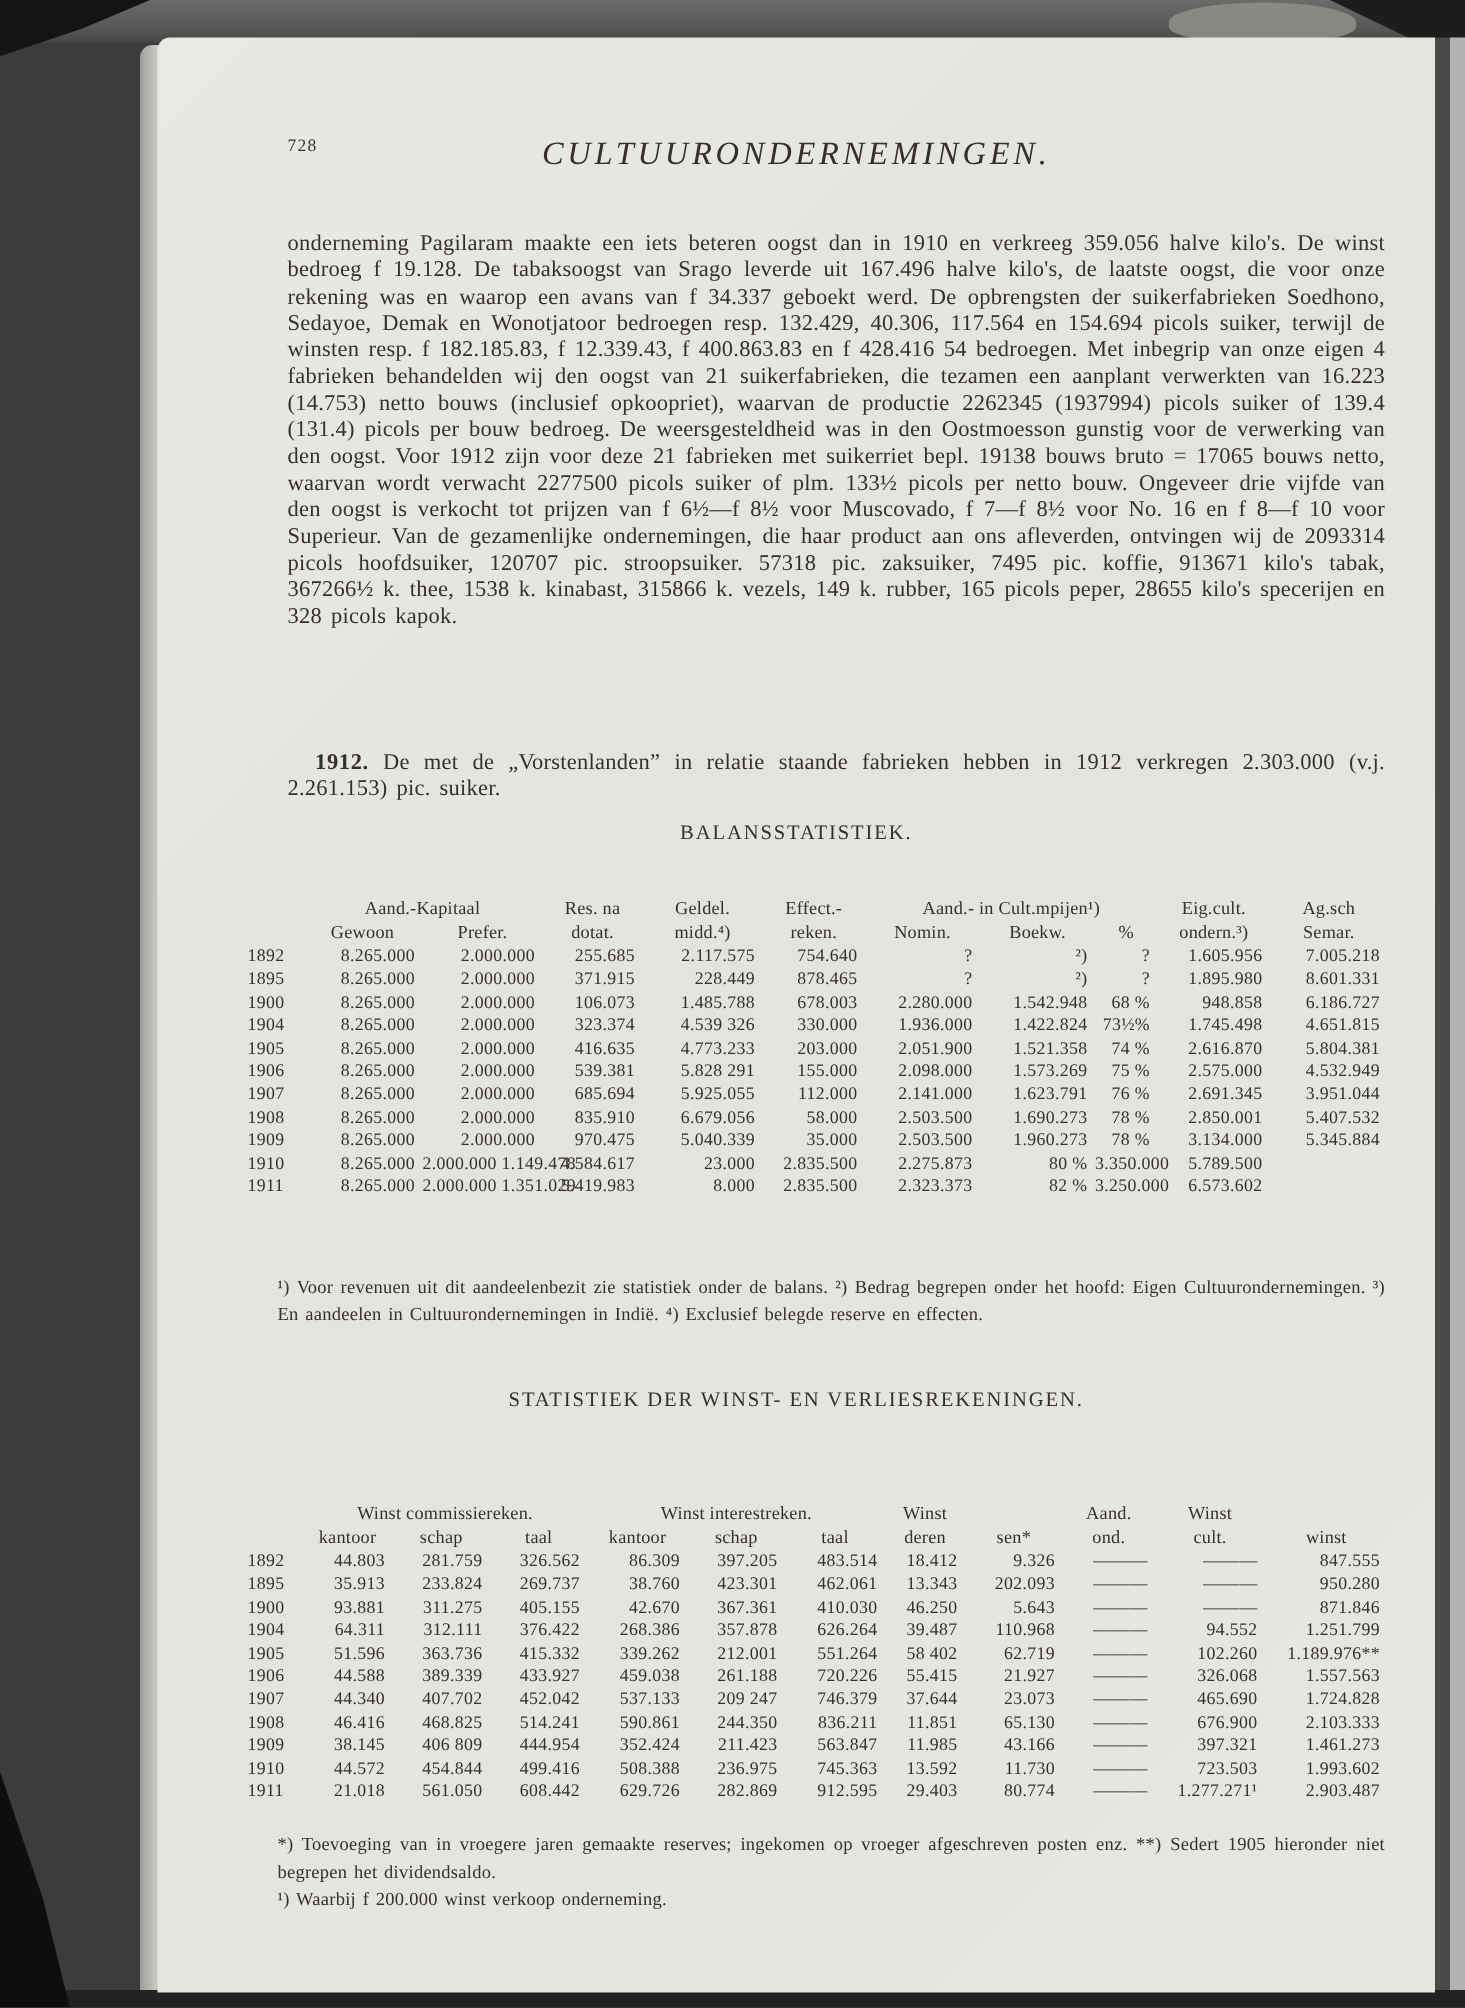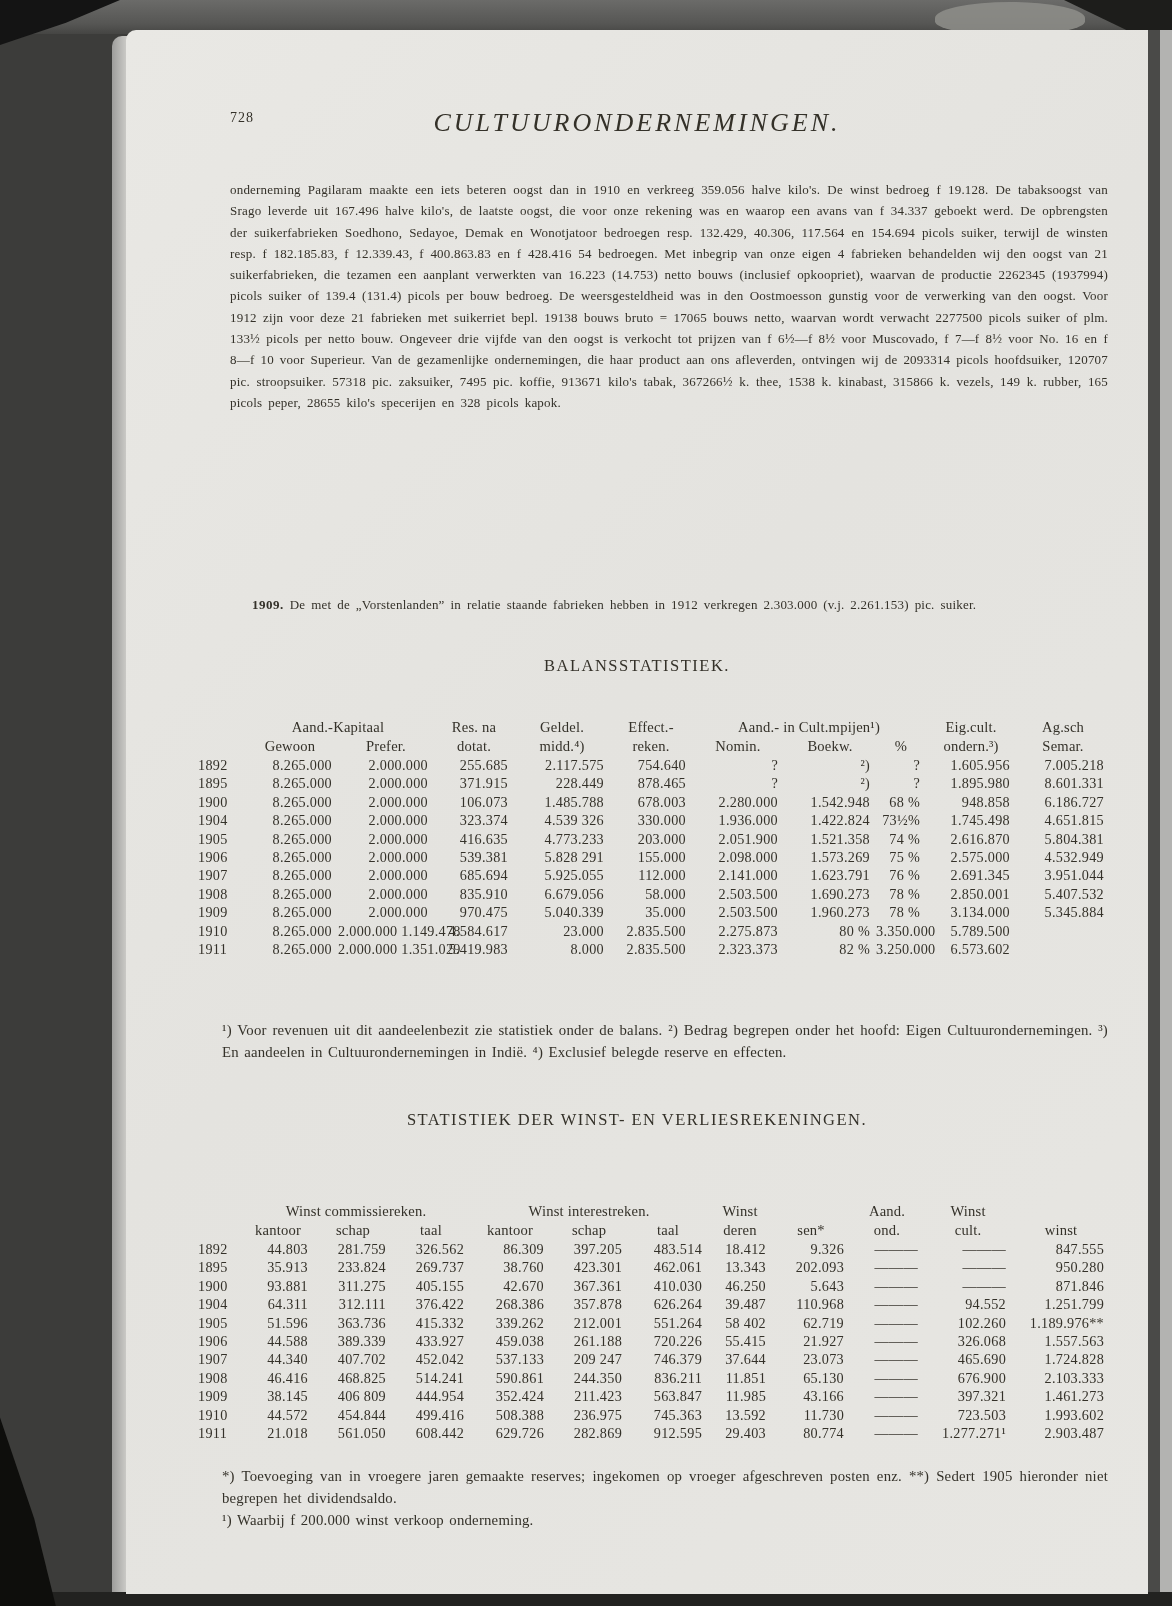--- a/index.html
+++ b/index.html
@@ -28,21 +28,21 @@
   .right-edge-dark{position:absolute;left:1148px;top:30px;width:12px;height:1564px;background:#4a4a48;}
   .right-edge-light{position:absolute;left:1160px;top:30px;width:12px;height:1564px;background:#b3b3b1;}
   
   .page{position:absolute;left:126px;top:30px;width:1022px;height:1564px;
     background:linear-gradient(135deg,#e9e8e4 0%,#e4e3df 45%,#e7e6e2 100%);
     border-radius:10px 0 0 0;color:#343129;}
   .abs{position:absolute;}
   .pagenum{left:104px;top:80px;font-size:14px;letter-spacing:1px;}
   .running-title{left:0;top:78px;width:100%;text-align:center;font-style:italic;
     font-size:26px;letter-spacing:3px;}
-  .para{left:104px;width:878px;font-size:13px;line-height:21.3px;text-align:justify;
+  .para{left:104px;width:878px;font-size:18px;line-height:21.3px;text-align:justify;
     letter-spacing:.2px;word-spacing:2.5px;}
   .p1{top:136px;}
   .p2{top:551px;}
   .indent{display:inline-block;width:22px;}
   .lead{font-weight:bold;letter-spacing:.5px;}
   .sect-head{left:0;width:100%;text-align:center;font-size:16.5px;letter-spacing:1.5px;}
   .h-balans{top:626px;}
   .h-winst{top:1080px;}
   
   table{border-collapse:collapse;table-layout:fixed;}
@@ -71,21 +71,21 @@
 <div class="bottom-band"></div>
 <div class="bottom-left-blob"></div>
 
 <div class="page">
 
   <div class="abs pagenum">728</div>
   <div class="abs running-title">CULTUURONDERNEMINGEN.</div>
 
   <p class="abs para p1">onderneming Pagilaram maakte een iets beteren oogst dan in 1910 en verkreeg 359.056 halve kilo's. De winst bedroeg f 19.128. De tabaksoogst van Srago leverde uit 167.496 halve kilo's, de laatste oogst, die voor onze rekening was en waarop een avans van f 34.337 geboekt werd. De opbrengsten der suikerfabrieken Soedhono, Sedayoe, Demak en Wonotjatoor bedroegen resp. 132.429, 40.306, 117.564 en 154.694 picols suiker, terwijl de winsten resp. f 182.185.83, f 12.339.43, f 400.863.83 en f 428.416 54 bedroegen. Met inbegrip van onze eigen 4 fabrieken behandelden wij den oogst van 21 suikerfabrieken, die tezamen een aanplant verwerkten van 16.223 (14.753) netto bouws (inclusief opkoopriet), waarvan de productie 2262345 (1937994) picols suiker of 139.4 (131.4) picols per bouw bedroeg. De weersgesteldheid was in den Oostmoesson gunstig voor de verwerking van den oogst. Voor 1912 zijn voor deze 21 fabrieken met suikerriet bepl. 19138 bouws bruto = 17065 bouws netto, waarvan wordt verwacht 2277500 picols suiker of plm. 133½ picols per netto bouw. Ongeveer drie vijfde van den oogst is verkocht tot prijzen van f 6½—f 8½ voor Muscovado, f 7—f 8½ voor No. 16 en f 8—f 10 voor Superieur. Van de gezamenlijke ondernemingen, die haar product aan ons afleverden, ontvingen wij de 2093314 picols hoofdsuiker, 120707 pic. stroopsuiker. 57318 pic. zaksuiker, 7495 pic. koffie, 913671 kilo's tabak, 367266½ k. thee, 1538 k. kinabast, 315866 k. vezels, 149 k. rubber, 165 picols peper, 28655 kilo's specerijen en 328 picols kapok.</p>
 
-  <p class="abs para p2"><span class="indent"></span><span class="lead">1909.</span><span> De met de „Vorstenlanden” in relatie staande fabrieken hebben in 1912 verkregen 2.303.000 (v.j. 2.261.153) pic. suiker.</span></p>
+  <p class="abs para p2"><span class="indent"></span><span class="lead">1912.</span><span> De met de „Vorstenlanden” in relatie staande fabrieken hebben in 1912 verkregen 2.303.000 (v.j. 2.261.153) pic. suiker.</span></p>
 
   <div class="abs sect-head h-balans">BALANSSTATISTIEK.</div>
 
   <table class="abs t1">
     <colgroup>
       <col style="width:44px">
         <col style="width:96px">
         <col style="width:96px">
         <col style="width:80px">
       <col style="width:96px">

